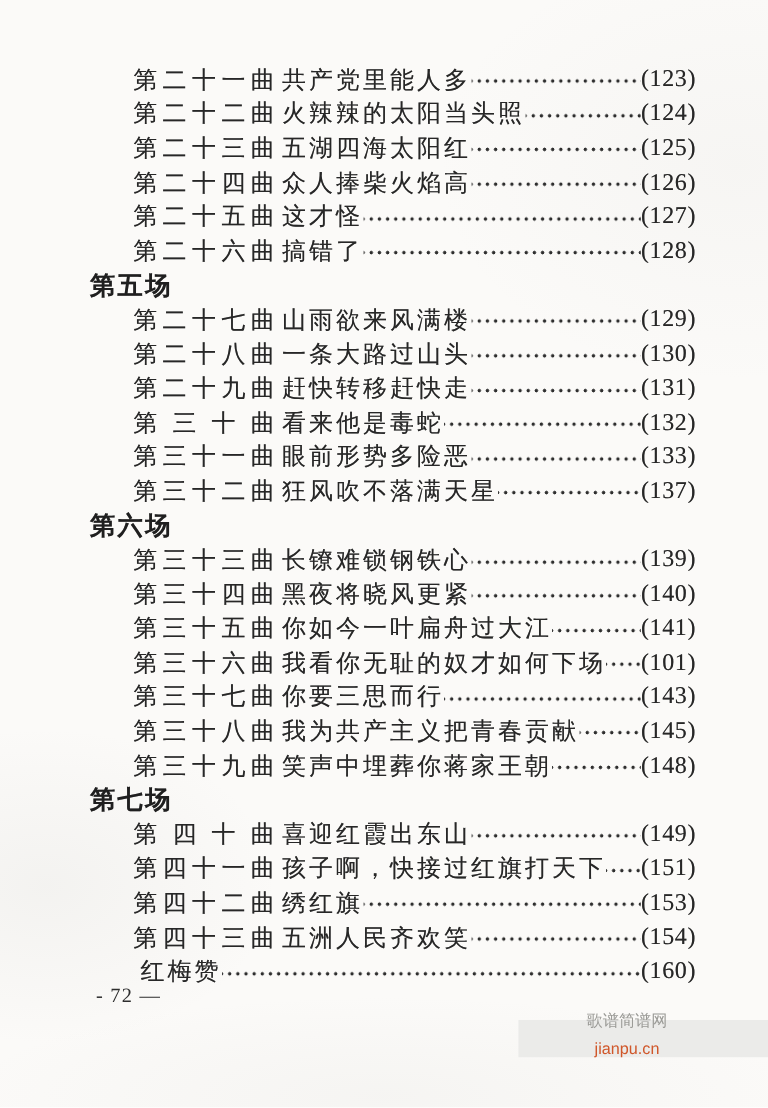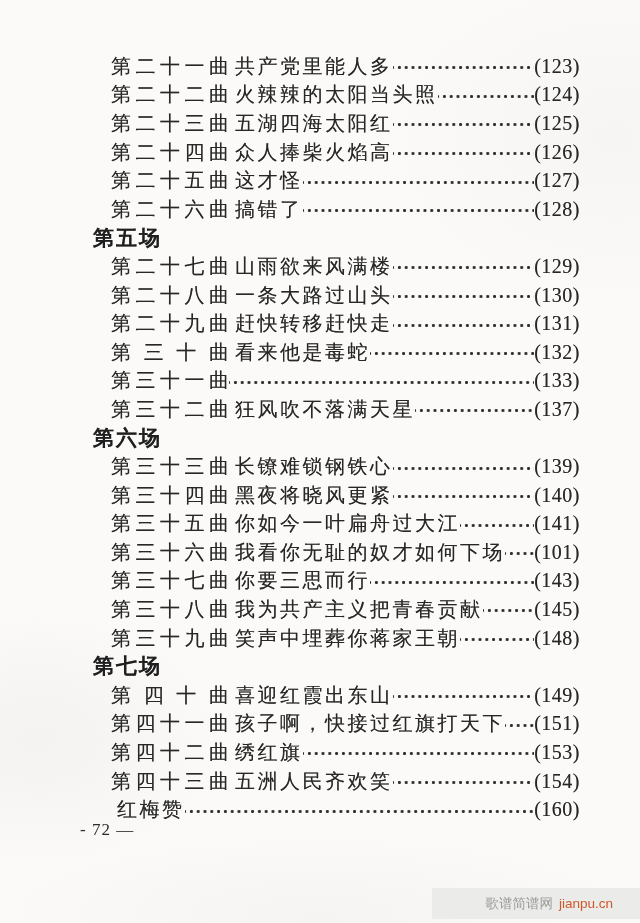--- a/index.html
+++ b/index.html
@@ -24,21 +24,20 @@
     top: 52px; left: 75px; right: 60px;
   }
   .scene-heading {
     height: 28.6px;
     line-height: 28.6px;
     font-size: 21px;
     font-weight: bold;
     letter-spacing: 2px;
     color: #1f1f1f;
     text-shadow: 0 0 0.5px rgba(30,30,30,0.55);
-    margin-left: 18px;
   }
   .row {
     height: 28.6px;
     display: flex;
     align-items: center;
     margin-left: 36px;
   }
   .song-no {
     flex: none;
     display: inline-block;
@@ -76,30 +75,31 @@
   }
   .footer-pageno {
     position: absolute;
     top: 820px; left: 80px;
     font-size: 17px;
     letter-spacing: 1px;
     color: #2e2e2e;
   }
   .watermark-strip {
     position: absolute;
-    left: 432px; top: 888px;
+    left: 432px; top: 850px;
     width: 208px; height: 31px;
     background: #ebebe9;
     display: flex;
     align-items: center;
     justify-content: flex-end;
     gap: 6px;
     padding-right: 27px;
     box-sizing: border-box;
     font-size: 13.5px;
+    flex-direction: column;
   }
   .wm-site { font-family: "Liberation Serif", "DejaVu Serif", serif; }
   .wm-domain { font-family: "Liberation Sans", "DejaVu Sans", sans-serif; }
 </style>
 </head>
 <body>
 
 <div class="page">
   <main class="toc">
       <div class="row">
@@ -160,20 +160,21 @@
     <span class="song-page">(131)</span>
   </div>
       <div class="row">
     <span class="song-no">第三十曲</span>
     <span class="song-title">看来他是毒蛇</span>
     <span class="leader"></span>
     <span class="song-page">(132)</span>
   </div>
       <div class="row">
     <span class="song-no">第三十一曲</span>
+    <span class="song-title">眼前形势多险恶</span>
     <span class="leader"></span>
     <span class="song-page">(133)</span>
   </div>
       <div class="row">
     <span class="song-no">第三十二曲</span>
     <span class="song-title">狂风吹不落满天星</span>
     <span class="leader"></span>
     <span class="song-page">(137)</span>
   </div>
       <div class="scene-heading">

